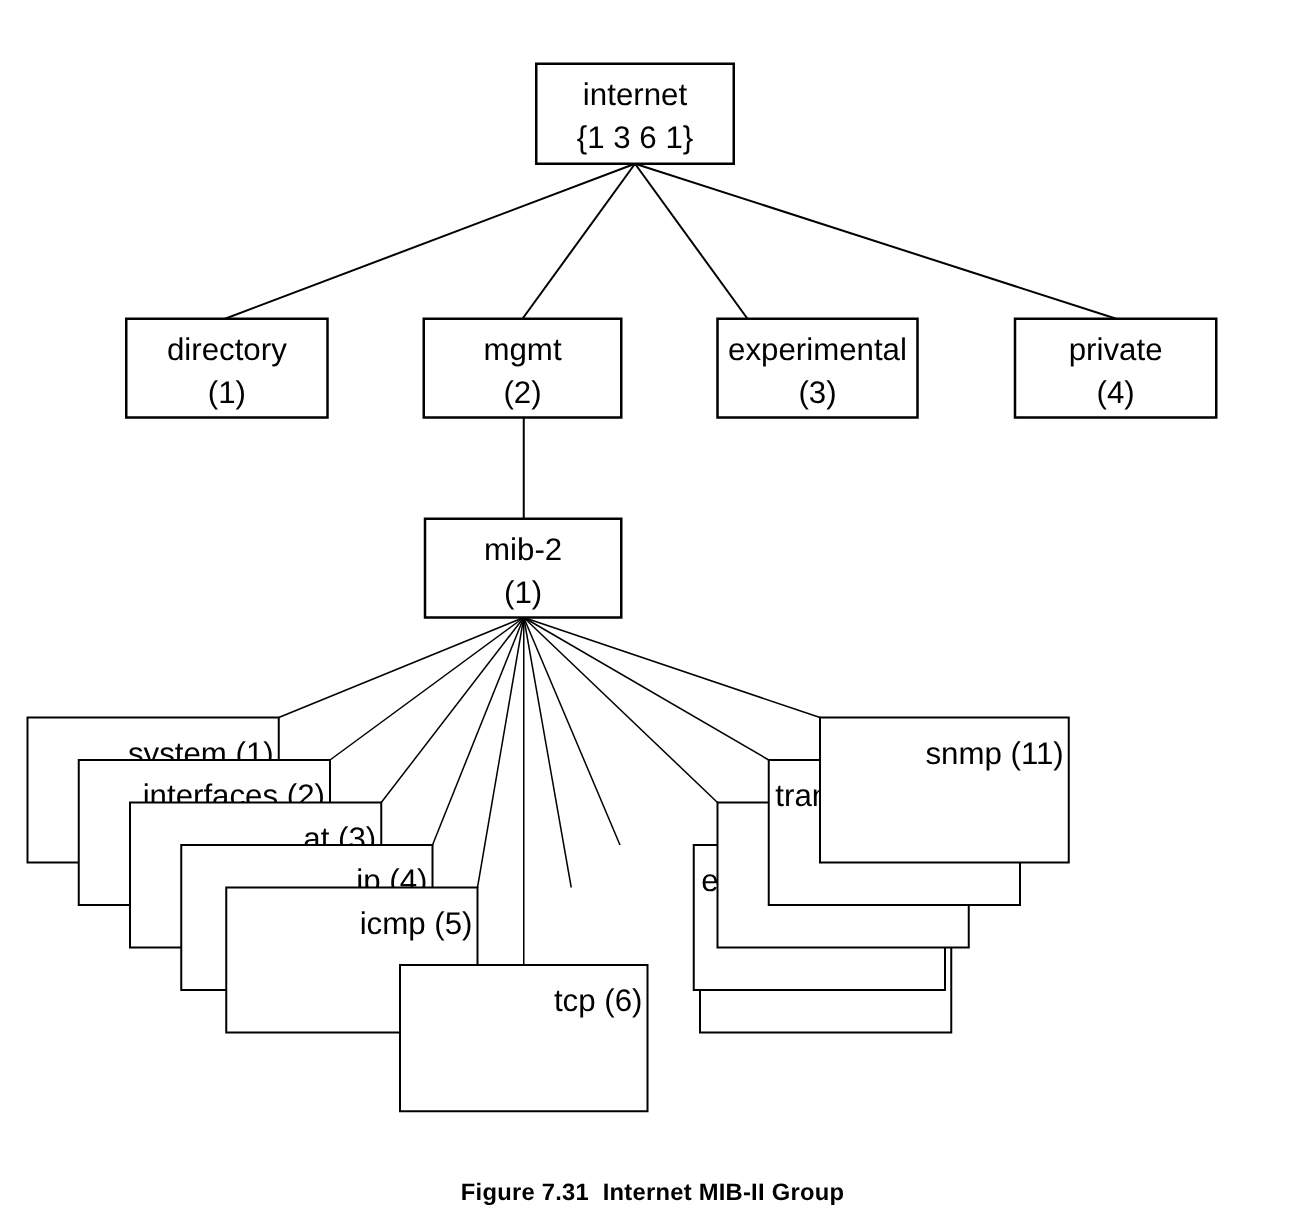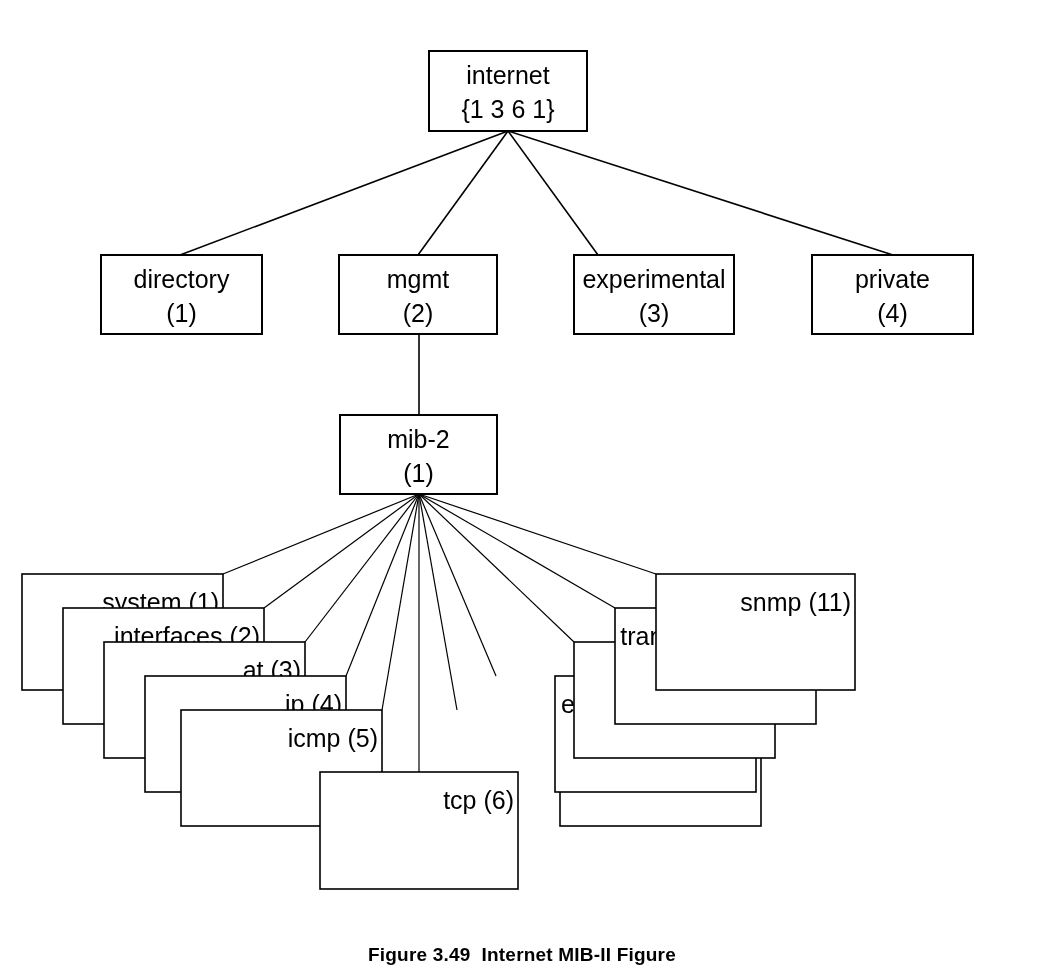--- a/index.html
+++ b/index.html
@@ -179,16 +179,16 @@
           <text x="812" y="633" class="cascade-label right-aligned">transmission (10)</text>
         </g>
         <g>
           <rect x="656" y="562" width="199" height="116" class="cascade-box"></rect>
           <text x="851" y="599" class="cascade-label right-aligned">snmp (11)</text>
         </g>
       </g>
   </svg>
 
   <div class="figure-caption" style="top: 932px;">
-    <span class="caption-num">Figure 3.49</span><span>Internet MIB-II Figure</span>
+    <span class="caption-num">Figure 7.31</span><span>Internet MIB-II Group</span>
   </div>
 
 </div>
 
 </body></html>

